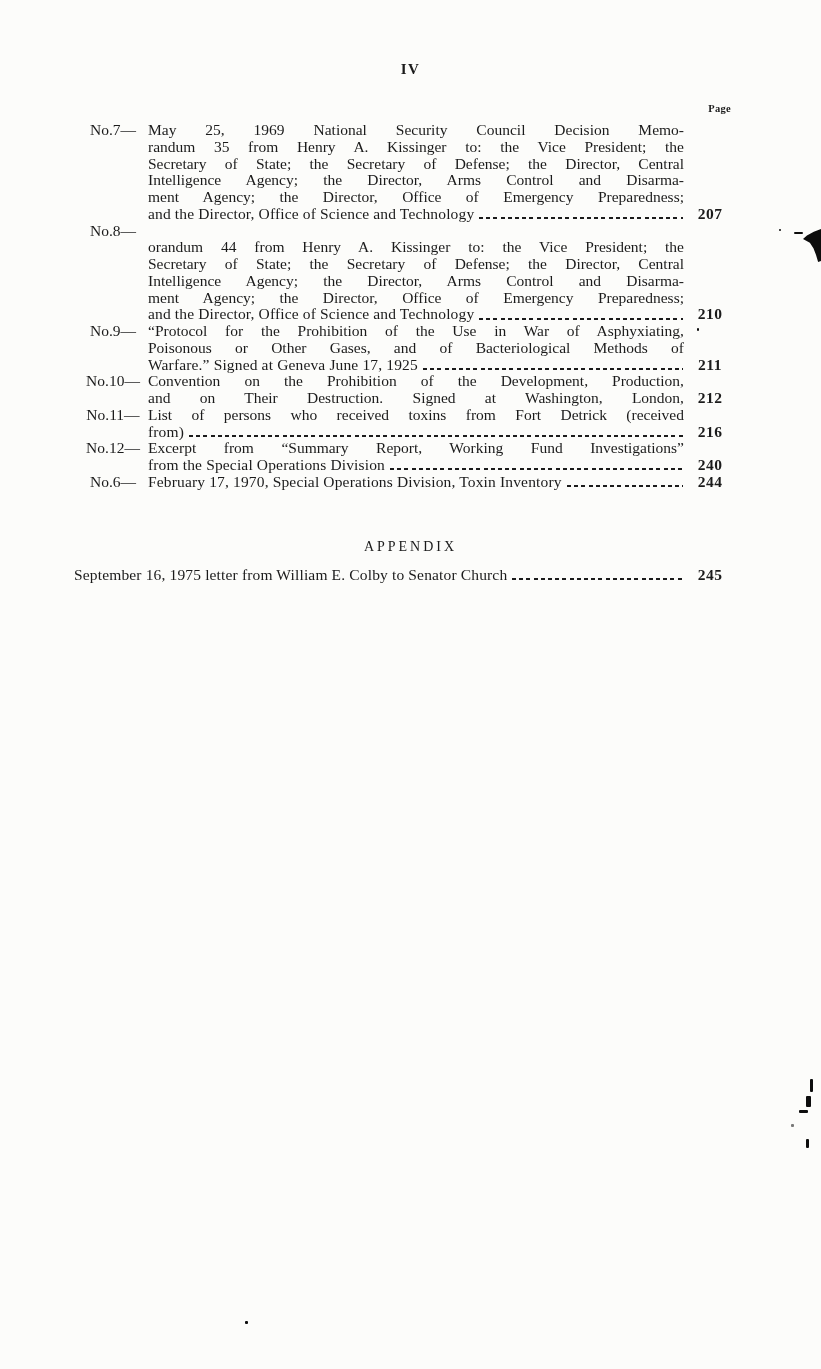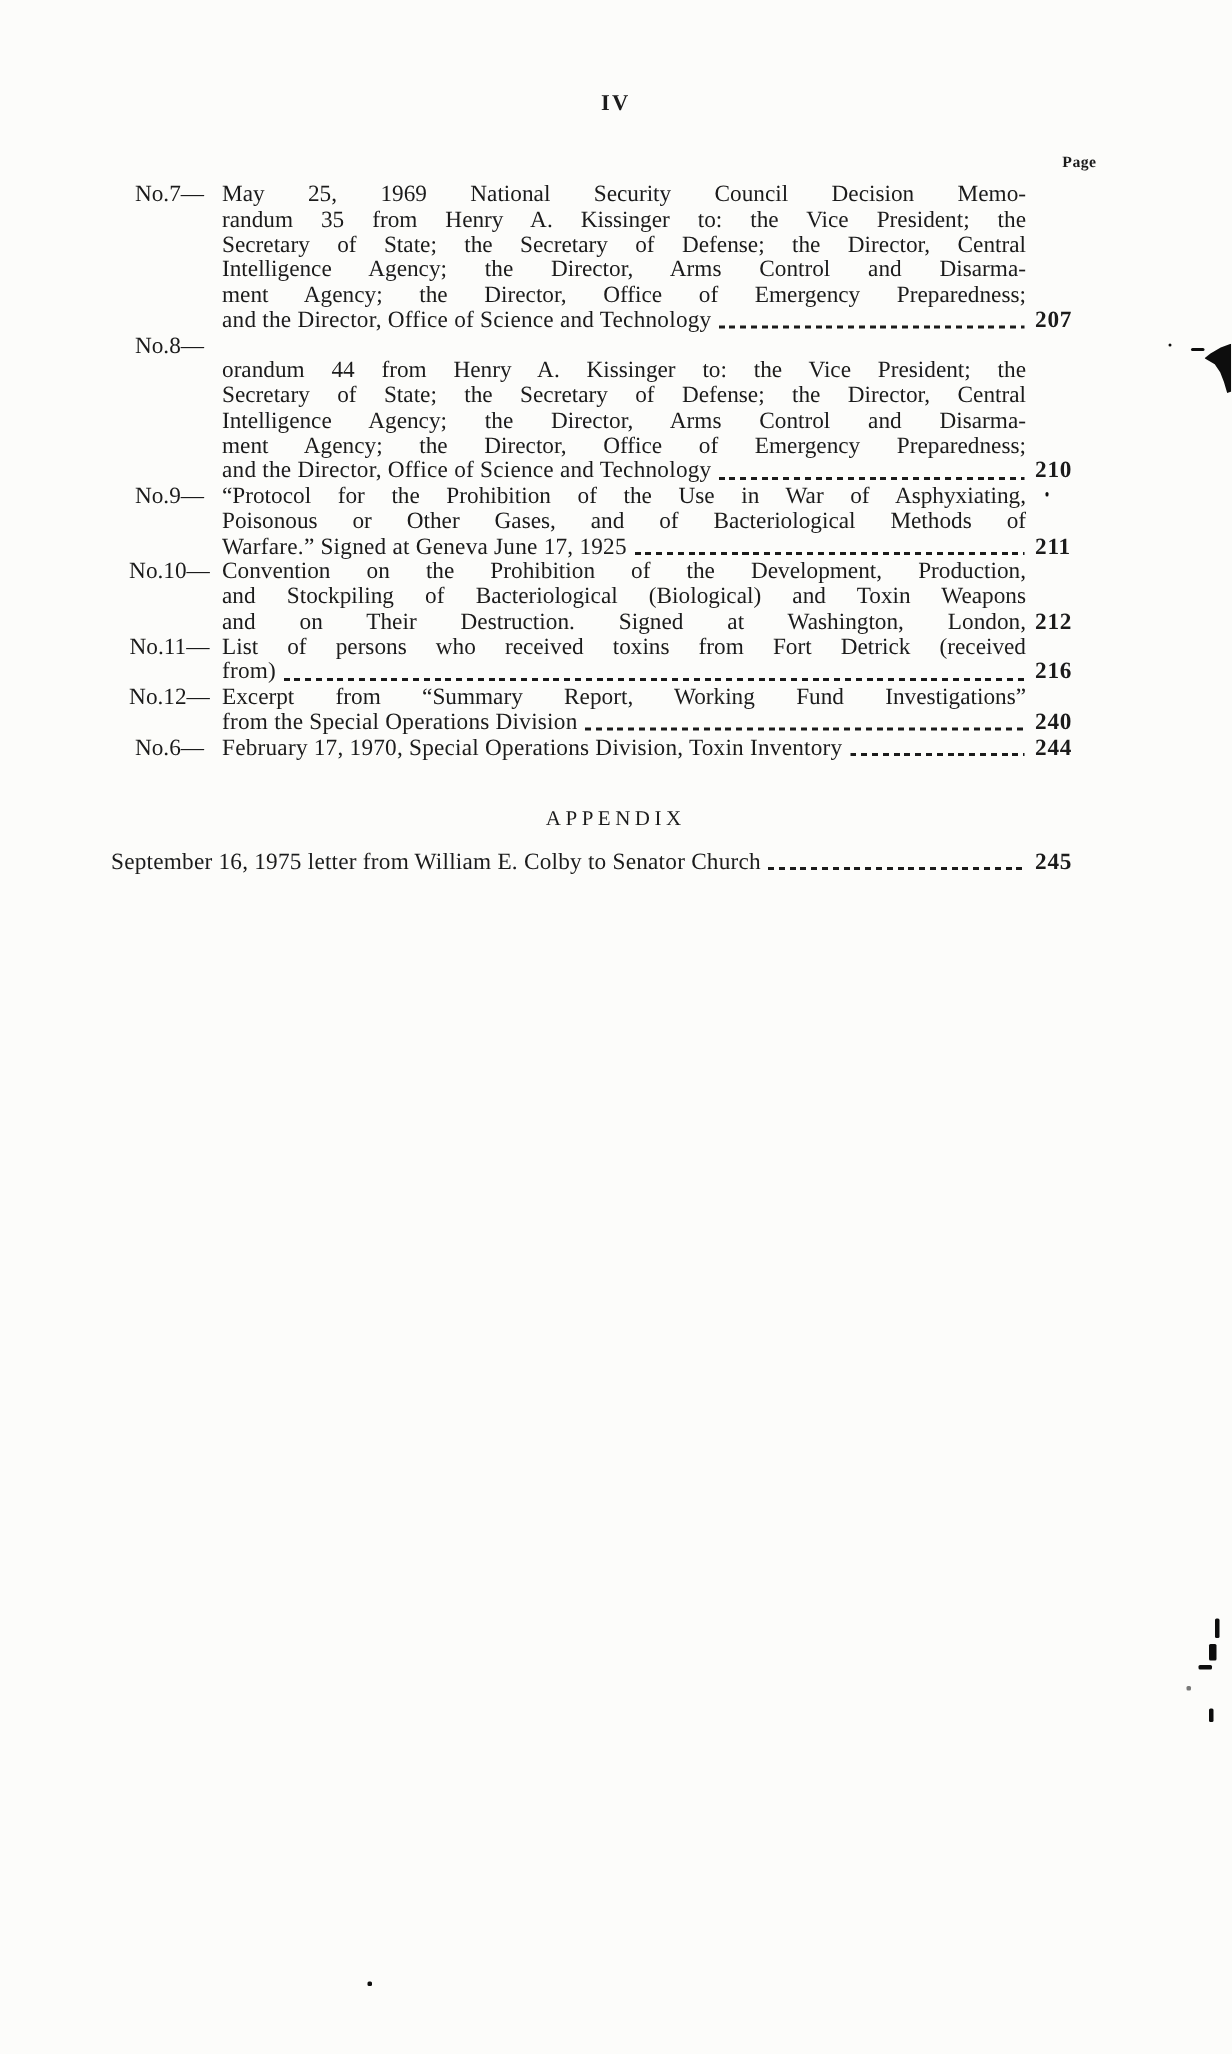--- a/index.html
+++ b/index.html
@@ -42,21 +42,21 @@
   .lastline{display:flex;align-items:baseline;padding-right:44px;}
   .lt{white-space:nowrap;letter-spacing:.15px;}
   .leader{
     flex:1 1 auto;min-width:8px;height:2px;
     align-self:flex-end;
     margin:0 3px 3.5px 5px;
     background-image:repeating-linear-gradient(90deg,var(--ink) 0,var(--ink) 4px,transparent 4px,transparent 7.2px);
   }
   .pagenum{
     position:absolute;right:0;bottom:0;width:40px;
-    text-align:left;font-weight:bold;letter-spacing:.5px;
+    text-align:center;font-weight:bold;letter-spacing:.5px;
     height:16.75px;line-height:16.75px;
   }
   .appendix-heading{
     position:absolute;top:539px;left:0;right:0;
     text-align:center;font-size:14px;letter-spacing:3px;
   }
   .appendix-entry{
     position:absolute;left:74px;top:567px;width:656px;height:16.75px;
   }
   .appendix-entry .row{
@@ -132,21 +132,20 @@
       <span class="pagenum">211</span>
     </div>
 
     <div class="entry">
       <div class="line indent just">
         <span class="no-label">
             <span>No.</span>
             <span>10—</span>
           </span><span>Convention on the Prohibition of the Development, Production,</span>
       </div>
-      <div class="line indent just">and Stockpiling of Bacteriological (Biological) and Toxin Weapons</div>
       <div class="line indent just">and on Their Destruction. Signed at Washington, London,</div>
       <span class="pagenum">212</span>
     </div>
 
     <div class="entry">
       <div class="line indent just">
         <span class="no-label">
             <span>No.</span>
             <span>11—</span>
           </span><span>List of persons who received toxins from Fort Detrick (received</span>

